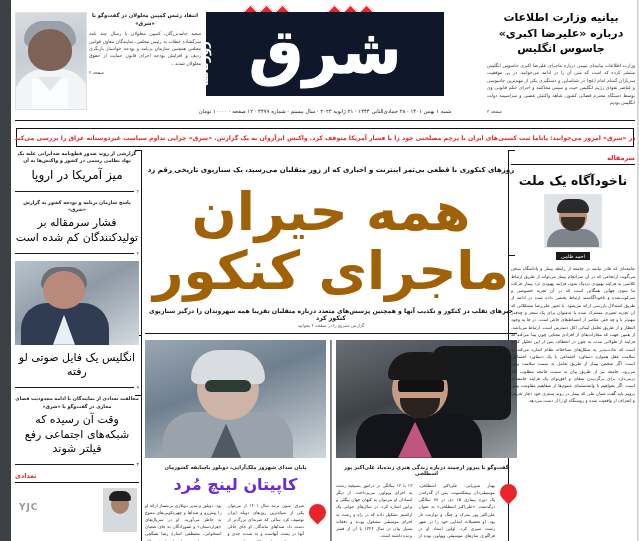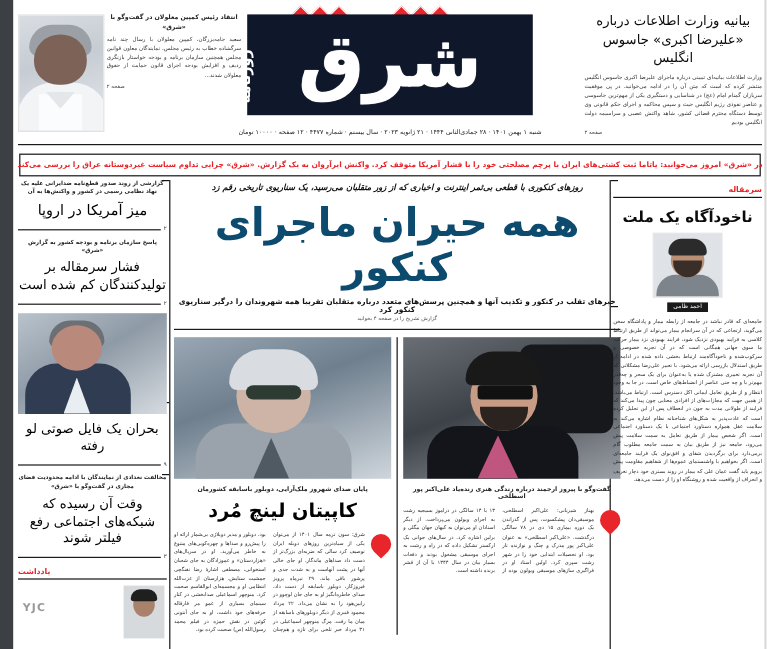--- a/index.html
+++ b/index.html
@@ -43,21 +43,21 @@
     position:absolute;left:5px;bottom:10px;
     color:#fff;font-size:12px;font-weight:700;
     transform:rotate(-90deg);transform-origin:left bottom;
     white-space:nowrap;
   }
 
   
   .top-side{position:absolute;top:10px;width:148px;}
   .top-right{right:4px;}
   .ts-kicker{font-size:5.2px;line-height:1.45;color:#222;text-align:center;margin-bottom:3px;font-weight:600;}
-  .ts-head{font-size:11px;line-height:1.42;font-weight:400;color:#0b0b0b;text-align:center;margin-bottom:5px;}
+  .ts-head{font-size:11px;line-height:1.42;font-weight:700;color:#0b0b0b;text-align:center;margin-bottom:5px;}
   .ts-body{font-size:4.6px;line-height:1.62;color:#333;text-align:justify;}
   .ts-page{font-size:4.4px;color:#444;margin-top:3px;text-align:left;}
   .thumb-tl{
     position:absolute;left:4px;top:12px;width:70px;height:96px;
     background:linear-gradient(165deg,#d9dde2 0%,#c6ccd3 40%,#e7eaee 100%);
     overflow:hidden;border:1px solid #e2e2e2;
   }
   .tl-inner{position:relative;width:100%;height:100%;}
   .tl-face{position:absolute;left:12px;top:16px;width:44px;height:42px;border-radius:50% 50% 46% 46%;background:#7d6257;}
   .tl-hair{position:absolute;left:8px;top:8px;width:52px;height:26px;border-radius:26px 26px 10px 10px;background:#9aa0a6;}
@@ -112,23 +112,23 @@
   .p2-hair{position:absolute;left:26px;top:6px;width:46px;height:22px;border-radius:22px 22px 6px 6px;background:#6c6f74;}
   .p2-suit{position:absolute;left:6px;bottom:0;width:88px;height:42px;background:#2f3c52;border-radius:26px 26px 0 0;}
   .p2-shirt{position:absolute;left:38px;bottom:0;width:22px;height:30px;background:#e9eef3;clip-path:polygon(50% 0,100% 100%,0 100%);}
 
   .redlabel{color:#e8252a;font-weight:700;font-size:6.5px;text-align:left;margin:4px 0 2px;}
   .redlabel.r{text-align:right;}
 
   .body-txt{font-size:4.4px;line-height:1.66;text-align:justify;color:#2a2a2a;}
 
   
-  .cc-kicker{font-size:7px;font-weight:700;text-align:center;color:#111;margin-top:2px;font-style:italic;}
+  .cc-kicker{font-size:7px;font-weight:700;text-align:center;color:#111;margin-top:16px;}
   .cc-headline{
-    font-size:33px;font-weight:700;text-align:center;color:#0c4a6e;
+    font-size:53px;font-weight:700;text-align:center;color:#a16207;
     line-height:1.12;margin:8px 0 6px;letter-spacing:-.5px;
   }
   .cc-sub{font-size:6.2px;font-weight:700;text-align:center;color:#111;}
   .cc-credit{font-size:4.4px;text-align:center;color:#555;margin-top:2px;}
   .hr-thin{height:1px;background:#1a1a1a;margin:5px 0;}
 
   .two-up{display:flex;gap:10px;margin-top:6px;position:relative;}
   .two-up > .cell{flex:1;position:relative;}
   .mid-rule{position:absolute;left:50%;top:0;bottom:0;width:1.1px;background:#141414;transform:translateX(-50%);}
 
@@ -143,21 +143,21 @@
   .phB{background:linear-gradient(160deg,#6a6f76 0%,#3d4249 45%,#9aa0a6 100%);}
   .pB-chair{position:absolute;right:6px;top:6px;width:78px;height:74px;background:#17181b;border-radius:10px;}
   .pB-head{position:absolute;left:56px;top:20px;width:56px;height:58px;border-radius:50%;background:#c79b84;}
   .pB-hair{position:absolute;left:52px;top:12px;width:64px;height:28px;border-radius:28px 28px 6px 6px;background:#191919;}
   .pB-glass{position:absolute;left:62px;top:40px;width:46px;height:12px;background:#111;border-radius:3px;}
   .pB-beard{position:absolute;left:64px;top:58px;width:40px;height:20px;background:#2a2320;border-radius:0 0 18px 18px;}
   .pB-suit{position:absolute;left:20px;bottom:0;width:126px;height:44px;background:#14151a;border-radius:26px 26px 0 0;}
   .pB-shirt{position:absolute;left:62px;bottom:0;width:34px;height:36px;background:#c0567f;clip-path:polygon(50% 0,100% 100%,0 100%);}
 
   .cap-kicker{font-size:5.2px;text-align:center;color:#222;margin-top:6px;font-weight:600;}
-  .cap-head{font-size:16px;font-weight:700;text-align:center;color:#000000;margin-top:5px;line-height:1.3;}
+  .cap-head{font-size:16px;font-weight:700;text-align:center;color:#6d28d9;margin-top:5px;line-height:1.3;}
 
   .art-body{display:flex;gap:5px;margin-top:6px;}
   .drop{width:17px;height:17px;background:#e8252a;flex:0 0 auto;border-radius:50% 50% 50% 0;transform:rotate(-45deg);margin-top:2px;}
   .art-cols{flex:1;column-count:2;column-gap:6px;font-size:4.3px;line-height:1.68;text-align:justify;color:#2a2a2a;}
 
   
   .rc-head{font-size:12.5px;font-weight:700;text-align:center;color:#0b0b0b;margin:8px 0 6px;}
   .author-box{position:relative;width:56px;height:52px;margin:0 auto 4px;background:#dfe3e7;overflow:hidden;border:1px solid #e6e6e6;}
   .ab-head{position:absolute;left:14px;top:8px;width:28px;height:28px;border-radius:50%;background:#b98f76;}
   .ab-hair{position:absolute;left:12px;top:4px;width:32px;height:14px;border-radius:14px 14px 4px 4px;background:#2b2b2b;}
@@ -255,36 +255,36 @@
           <span class="n">۲</span>
           <span class="ln"></span>
         </div>
 
         <div class="photo ph2">
           <div class="p2-suit"></div>
           <div class="p2-shirt"></div>
           <div class="p2-hair"></div>
           <div class="p2-head"></div>
         </div>
-        <div class="lc-head sm" style="margin-top:6px;">بحران یک فایل صوتی لو رفته</div>
+        <div class="lc-head sm" style="margin-top:6px;">انگلیس یک فایل صوتی لو رفته</div>
         <div class="hr-num">
           <span class="n">۹</span>
           <span class="ln"></span>
         </div>
 
         <div class="lc-item">
           <div class="lc-kicker">مخالفت تعدادی از نمایندگان با ادامه محدودیت فضای مجازی در گفت‌وگو با «شرق»</div>
           <div class="lc-head sm">وقت آن رسیده که شبکه‌های اجتماعی رفع فیلتر شوند</div>
         </div>
         <div class="hr-num">
           <span class="n">۳</span>
           <span class="ln"></span>
         </div>
 
-        <div class="redlabel">یادداشت</div>
+        <div class="redlabel">تعدادی</div>
         <div style="height:1.2px;background:#141414;margin-bottom:5px;"></div>
 
         <div style="position:relative;margin-top:5px;">
           <div style="position:absolute;right:2px;top:0;width:34px;height:44px;background:#d7dadd;overflow:hidden;">
             <div style="position:absolute;left:8px;top:6px;width:18px;height:20px;border-radius:50%;background:#a8826b;"></div>
             <div style="position:absolute;left:6px;top:3px;width:22px;height:10px;border-radius:10px 10px 3px 3px;background:#1f1f1f;"></div>
 
           </div>
           <div class="sig" style="position:absolute;left:4px;top:14px;">YJC</div>
           <div style="height:46px;"></div>

